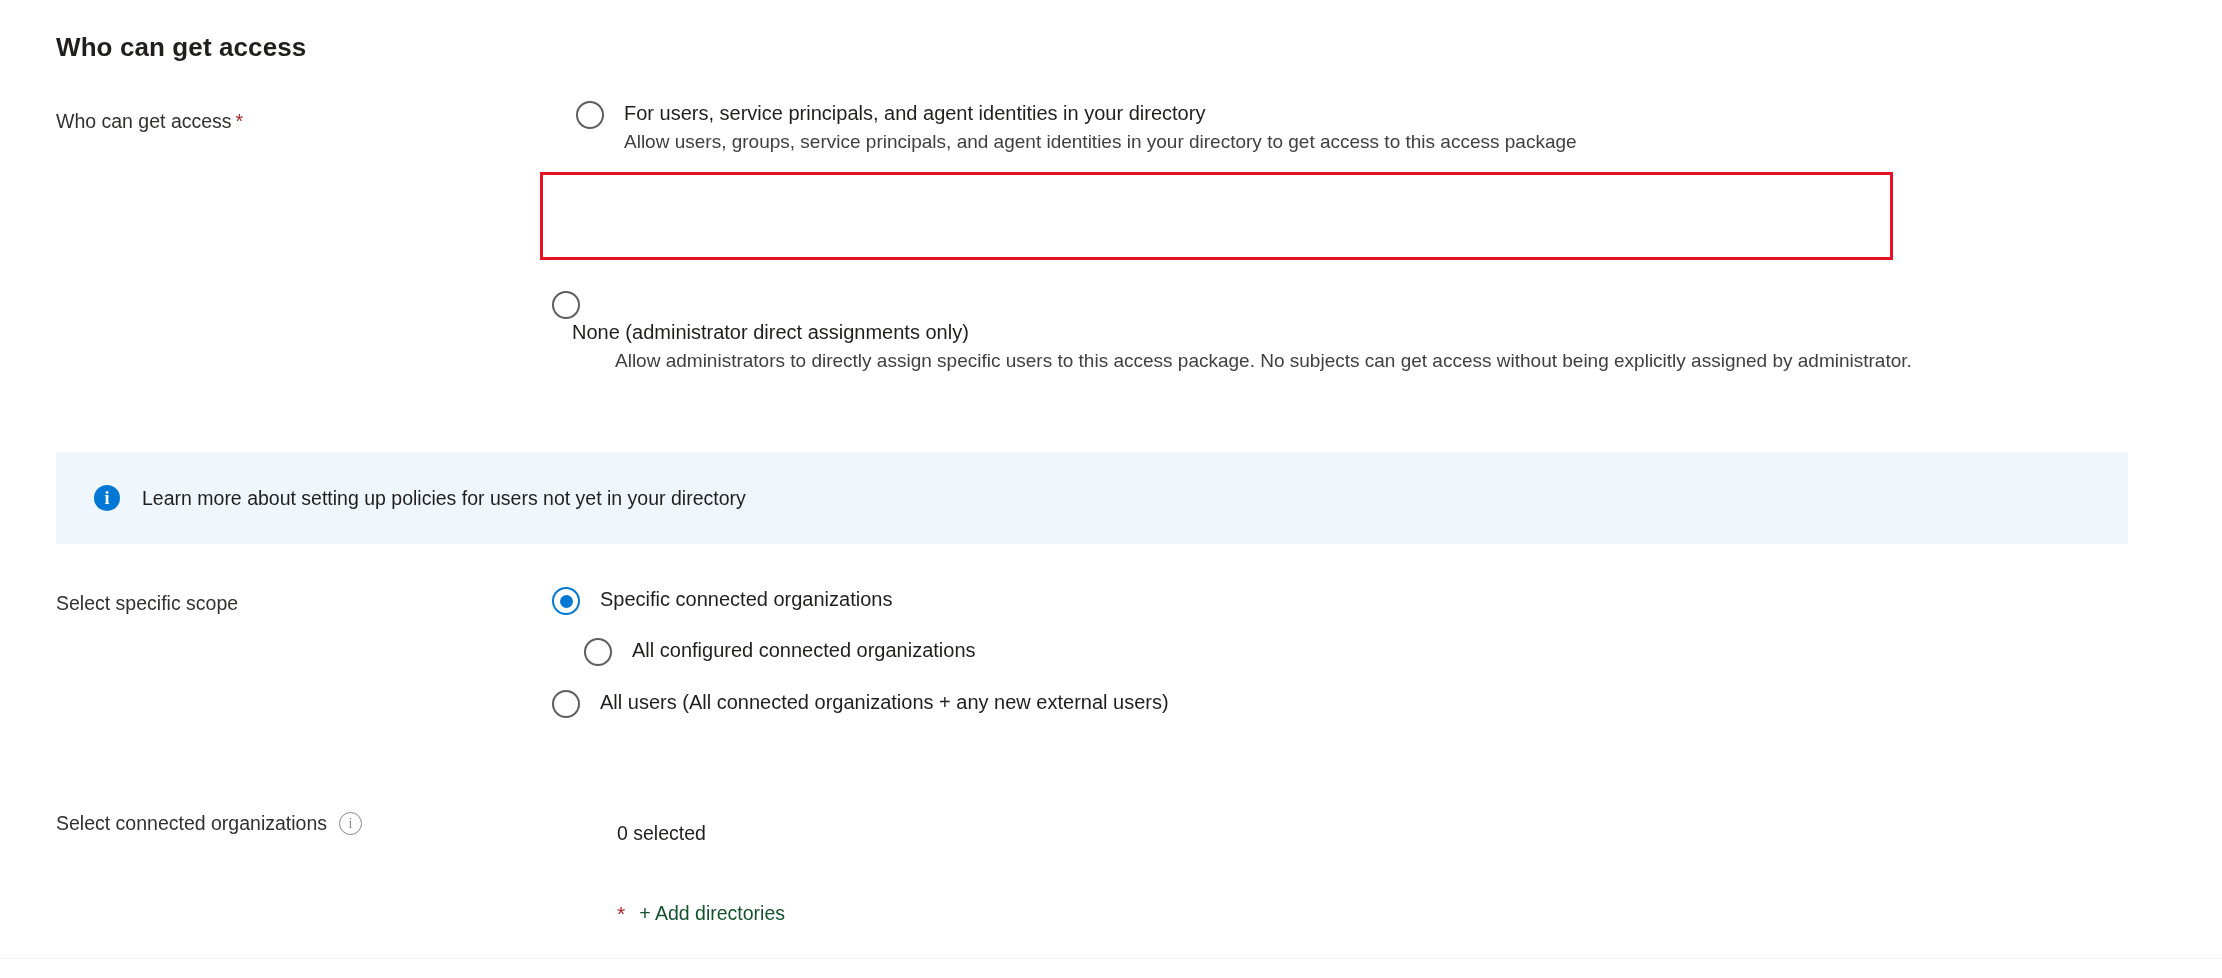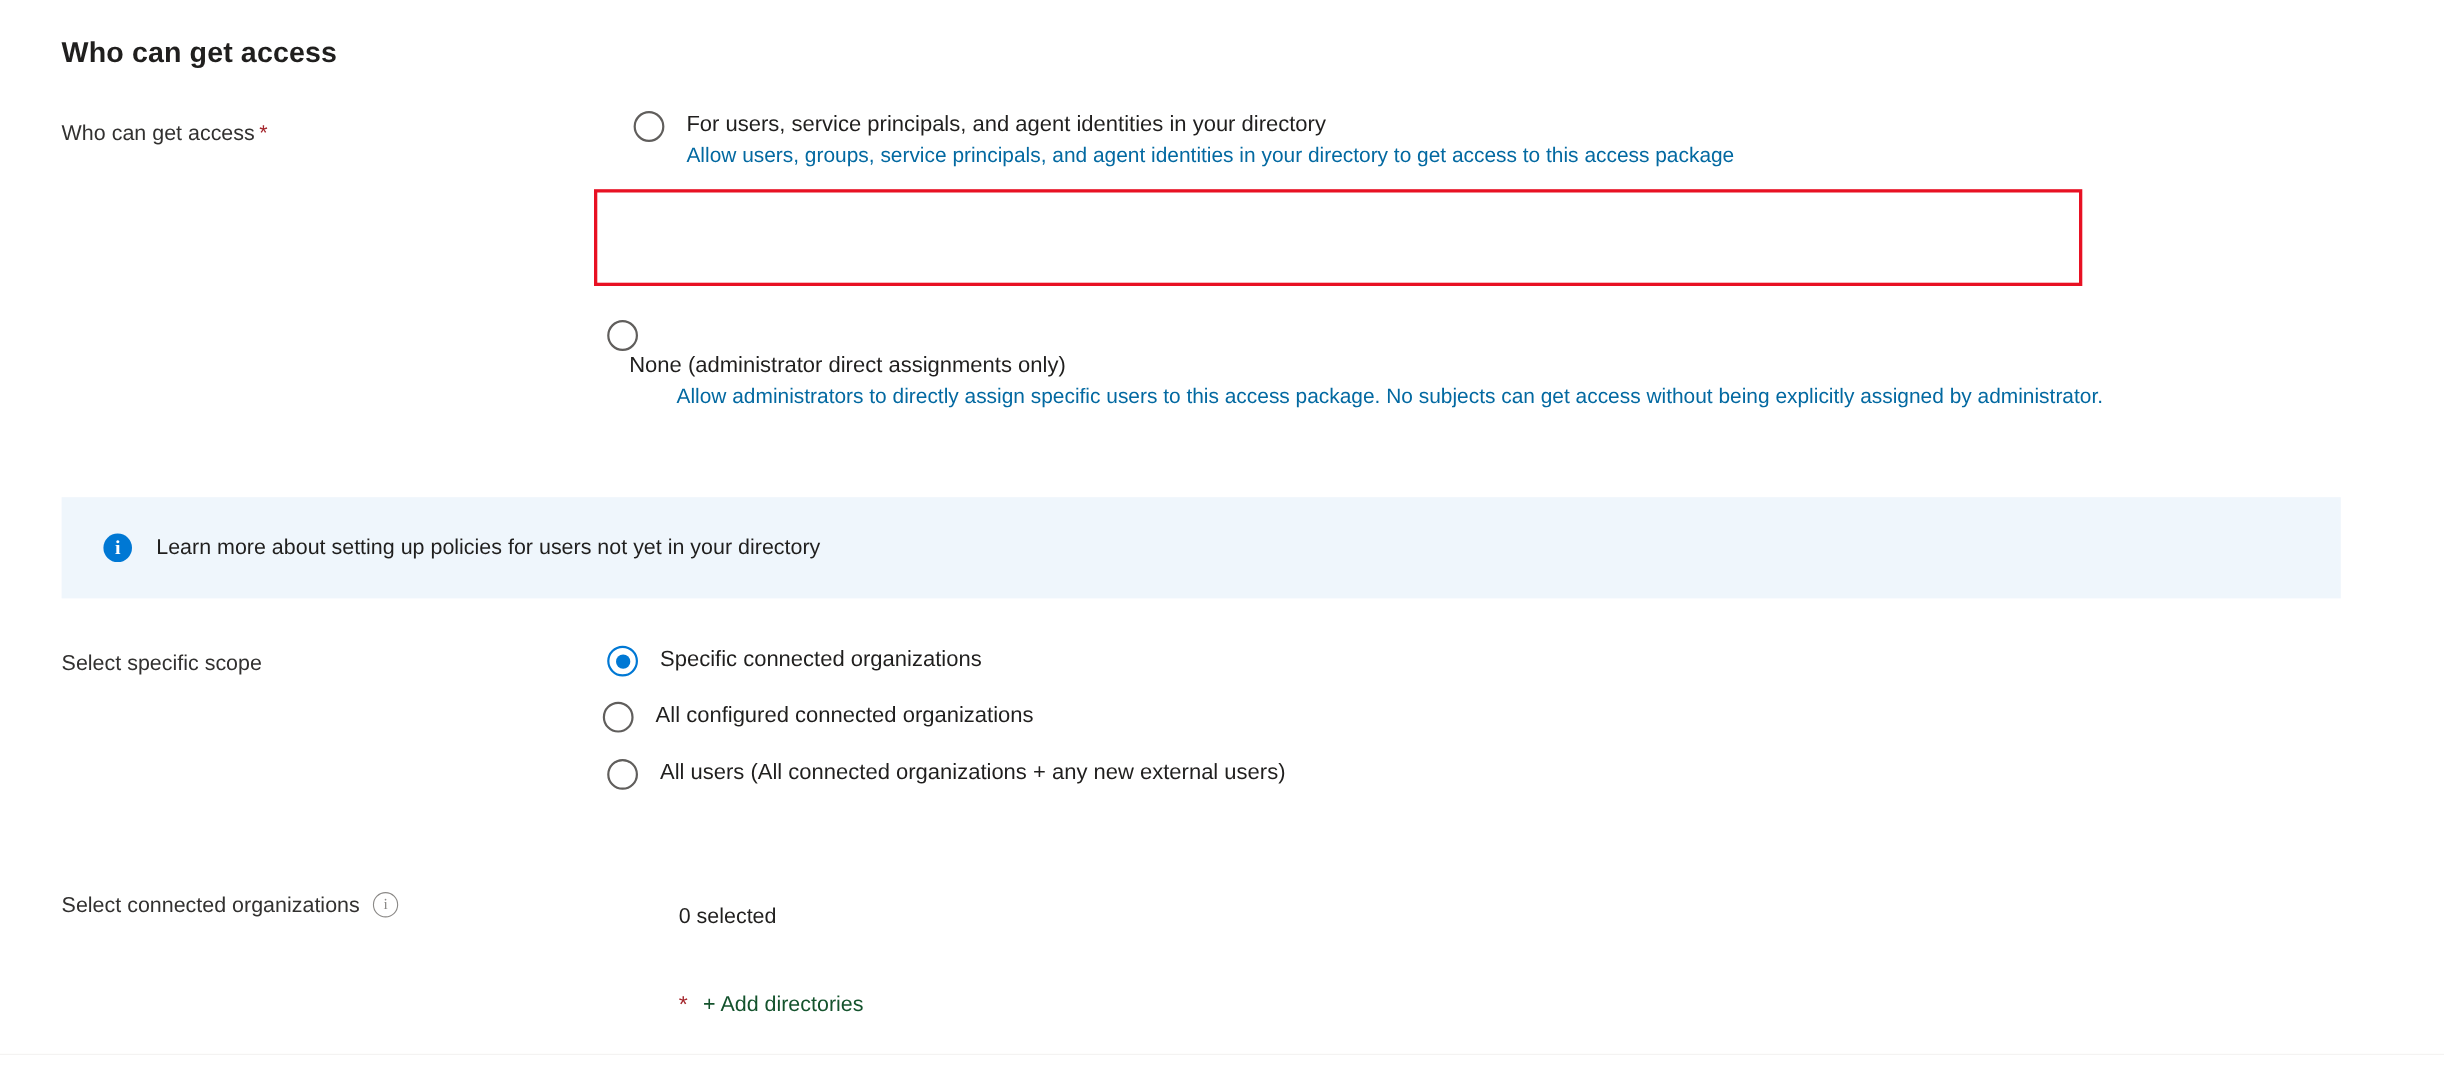--- a/index.html
+++ b/index.html
@@ -84,21 +84,21 @@
     margin-left: 20px;
   }
   .radio-title {
     font-size: 20px;
     color: #201f1e;
     line-height: 26px;
     white-space: nowrap;
   }
   .radio-desc {
     font-size: 19px;
-    color: #0369a1;
+    color: #404040;
     line-height: 27px;
     margin-top: 2px;
   }
   .radio-desc.wrap {
     white-space: normal;
     width: 1310px;
     margin-left: 43px;
   }
 
   
@@ -238,21 +238,21 @@
 
   <div class="field-label" style="left:56px; top:592px;">Select specific scope</div>
 
   <div class="radio-row" style="left:552px; top:586px;">
     <span class="radio checked"></span>
     <span class="radio-texts">
       <span class="radio-title">Specific connected organizations</span>
     </span>
   </div>
 
-  <div class="radio-row" style="left:548px; top:637px;">
+  <div class="radio-row" style="left:584px; top:637px;">
     <span class="radio"></span>
     <span class="radio-texts">
       <span class="radio-title">All configured connected organizations</span>
     </span>
   </div>
 
   <div class="radio-row" style="left:552px; top:689px;">
     <span class="radio"></span>
     <span class="radio-texts">
       <span class="radio-title">All users (All connected organizations + any new external users)</span>

